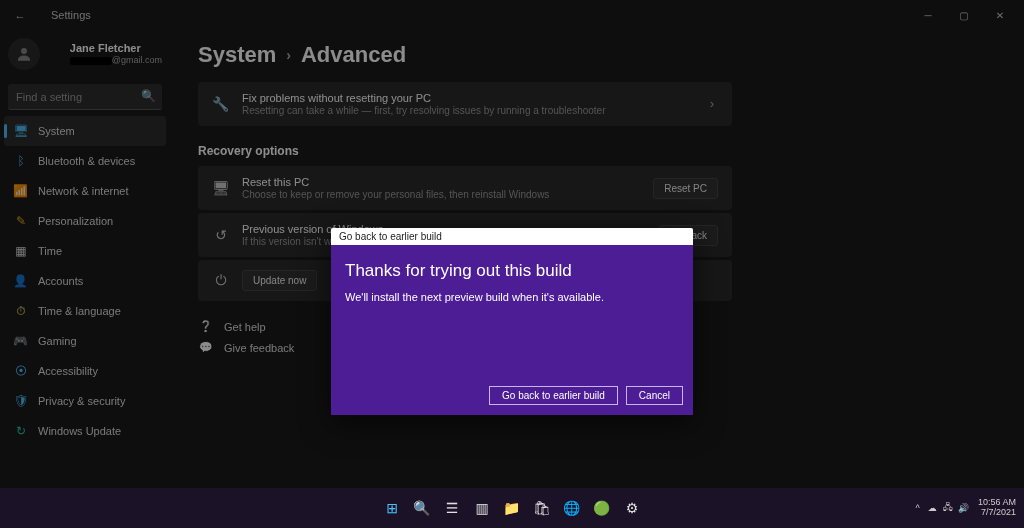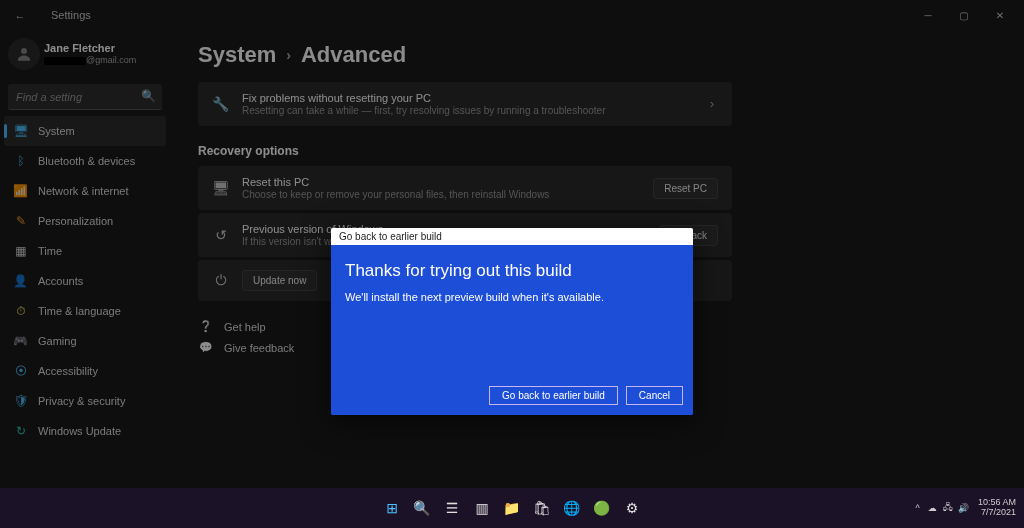--- a/index.html
+++ b/index.html
@@ -5,29 +5,29 @@
   * { box-sizing: border-box; margin: 0; padding: 0; font-family: "Segoe UI", sans-serif; }
   html, body { width: 1024px; height: 528px; overflow: hidden; background: #1a1a1a; color: #e0e0e0; }
   .titlebar { height: 30px; display: flex; align-items: center; padding: 0 6px; font-size: 11px; color: #ccc; }
   .titlebar .back { width: 28px; text-align: center; cursor: pointer; }
   .titlebar .title { flex: 0 0 auto; margin-left: 17px; }
   .titlebar .spacer { flex: 1; }
   .winbtns { display: flex; }
   .winbtn { width: 36px; height: 28px; display: flex; align-items: center; justify-content: center; cursor: pointer; font-size: 10px; color: #ccc; }
   .content { position: absolute; top: 30px; left: 0; right: 0; bottom: 40px; display: flex; }
   .sidebar { width: 170px; padding: 4px 0 0 0; }
-  .profile { display: flex; align-items: center; padding: 4px 8px 8px 8px; gap: 4px; }
+  .profile { display: flex; align-items: center; padding: 4px 8px 8px 8px; gap: 24px; justify-content: space-between; }
   .avatar { width: 32px; height: 32px; border-radius: 50%; background: #2b2b2b; display: flex; align-items: center; justify-content: center; }
   .avatar svg { fill: #888; }
   .profile-text { display: flex; flex-direction: column; font-size: 11px; line-height: 1.2; }
   .profile-name { font-weight: 600; color: #fff; }
   .profile-email { color: #aaa; font-size: 9px; position: relative; }
   .profile-email .redact { display: inline-block; width: 42px; height: 8px; background: #000; border-radius: 2px; vertical-align: middle; }
   .search { margin: 6px 8px; position: relative; }
-  .search input { width: 100%; height: 26px; background: #2e2e2e; border: none; border-bottom: 1px solid #555; color: #ccc; font-size: 11px; padding: 0 26px 0 8px; border-radius: 3px; font-style: italic; }
+  .search input { width: 100%; height: 26px; background: #2e2e2e; border: none; border-bottom: 1px solid #555; color: #ccc; font-size: 11px; padding: 0 26px 0 8px; border-radius: 3px; }
   .search input::placeholder { color: #999; }
   .search .sicon { position: absolute; right: 6px; top: 5px; color: #aaa; font-size: 12px; }
   .navlist { margin-top: 4px; }
   .navitem { display: flex; align-items: center; height: 30px; padding: 0 10px; font-size: 11px; color: #ddd; cursor: pointer; gap: 10px; border-radius: 3px; margin: 0 4px; }
   .navitem.active { background: #2d2d2d; position: relative; }
   .navitem.active::before { content: ""; position: absolute; left: 0; top: 8px; bottom: 8px; width: 3px; background: #4cc2ff; border-radius: 2px; }
   .nicon { width: 14px; height: 14px; display: flex; align-items: center; justify-content: center; font-size: 12px; }
   .main { flex: 1; padding: 12px 24px 0 28px; position: relative; }
   .breadcrumb { font-size: 22px; font-weight: 600; color: #fff; display: flex; align-items: center; gap: 10px; }
   .breadcrumb .bc-first { color: #fff; }
@@ -41,21 +41,21 @@
   .cdesc { font-size: 10px; color: #999; margin-top: 1px; }
   .cchev { color: #aaa; font-size: 12px; padding: 0 4px; }
   .actbtn { background: #323232; color: #eee; font-size: 10px; padding: 4px 10px; border-radius: 3px; border: 1px solid #444; cursor: pointer; }
   .section-head { font-size: 12px; color: #fff; margin: 18px 0 8px 0; font-weight: 600; }
   .linkrow { display: flex; align-items: center; gap: 10px; font-size: 11px; color: #ddd; padding: 4px 0; cursor: pointer; }
   .linkrow .licon { width: 16px; text-align: center; color: #ccc; }
   
   .overlay { position: absolute; inset: 0; background: rgba(0,0,0,0.45); display: flex; align-items: center; justify-content: center; padding-top: 114px; }
   .dialog { width: 362px; background: #8b5cf6; background: #7c3aed; border-radius: 2px; overflow: hidden; box-shadow: 0 8px 30px rgba(0,0,0,0.6); }
   .dlg-title { background: #fff; color: #222; font-size: 10px; padding: 3px 8px; }
-  .dlg-body { background: #1d4ed8; padding: 16px 14px 8px 14px; min-height: 170px; position: relative; color: #fff; }
+  .dlg-body { background: #4c1d95; padding: 16px 14px 8px 14px; min-height: 170px; position: relative; color: #fff; }
   .dlg-head { font-size: 17px; font-weight: 400; }
   .dlg-sub { font-size: 11px; margin-top: 10px; }
   .dlg-btns { position: absolute; right: 10px; bottom: 10px; display: flex; gap: 8px; }
   .dlg-btn { font-size: 10px; color: #fff; background: transparent; border: 1px solid #c8b5f0; padding: 3px 12px; cursor: pointer; }
   
   .taskbar { position: absolute; left: 0; right: 0; bottom: 0; height: 40px; background: #1c1228; display: flex; align-items: center; }
   .tb-center { position: absolute; left: 50%; transform: translateX(-50%); display: flex; gap: 6px; }
   .tbicon { width: 24px; height: 24px; display: flex; align-items: center; justify-content: center; cursor: pointer; font-size: 14px; border-radius: 3px; }
   .tb-right { margin-left: auto; display: flex; align-items: center; gap: 8px; padding-right: 8px; font-size: 9px; color: #ccc; }
   .tray { display: flex; gap: 6px; align-items: center; }

